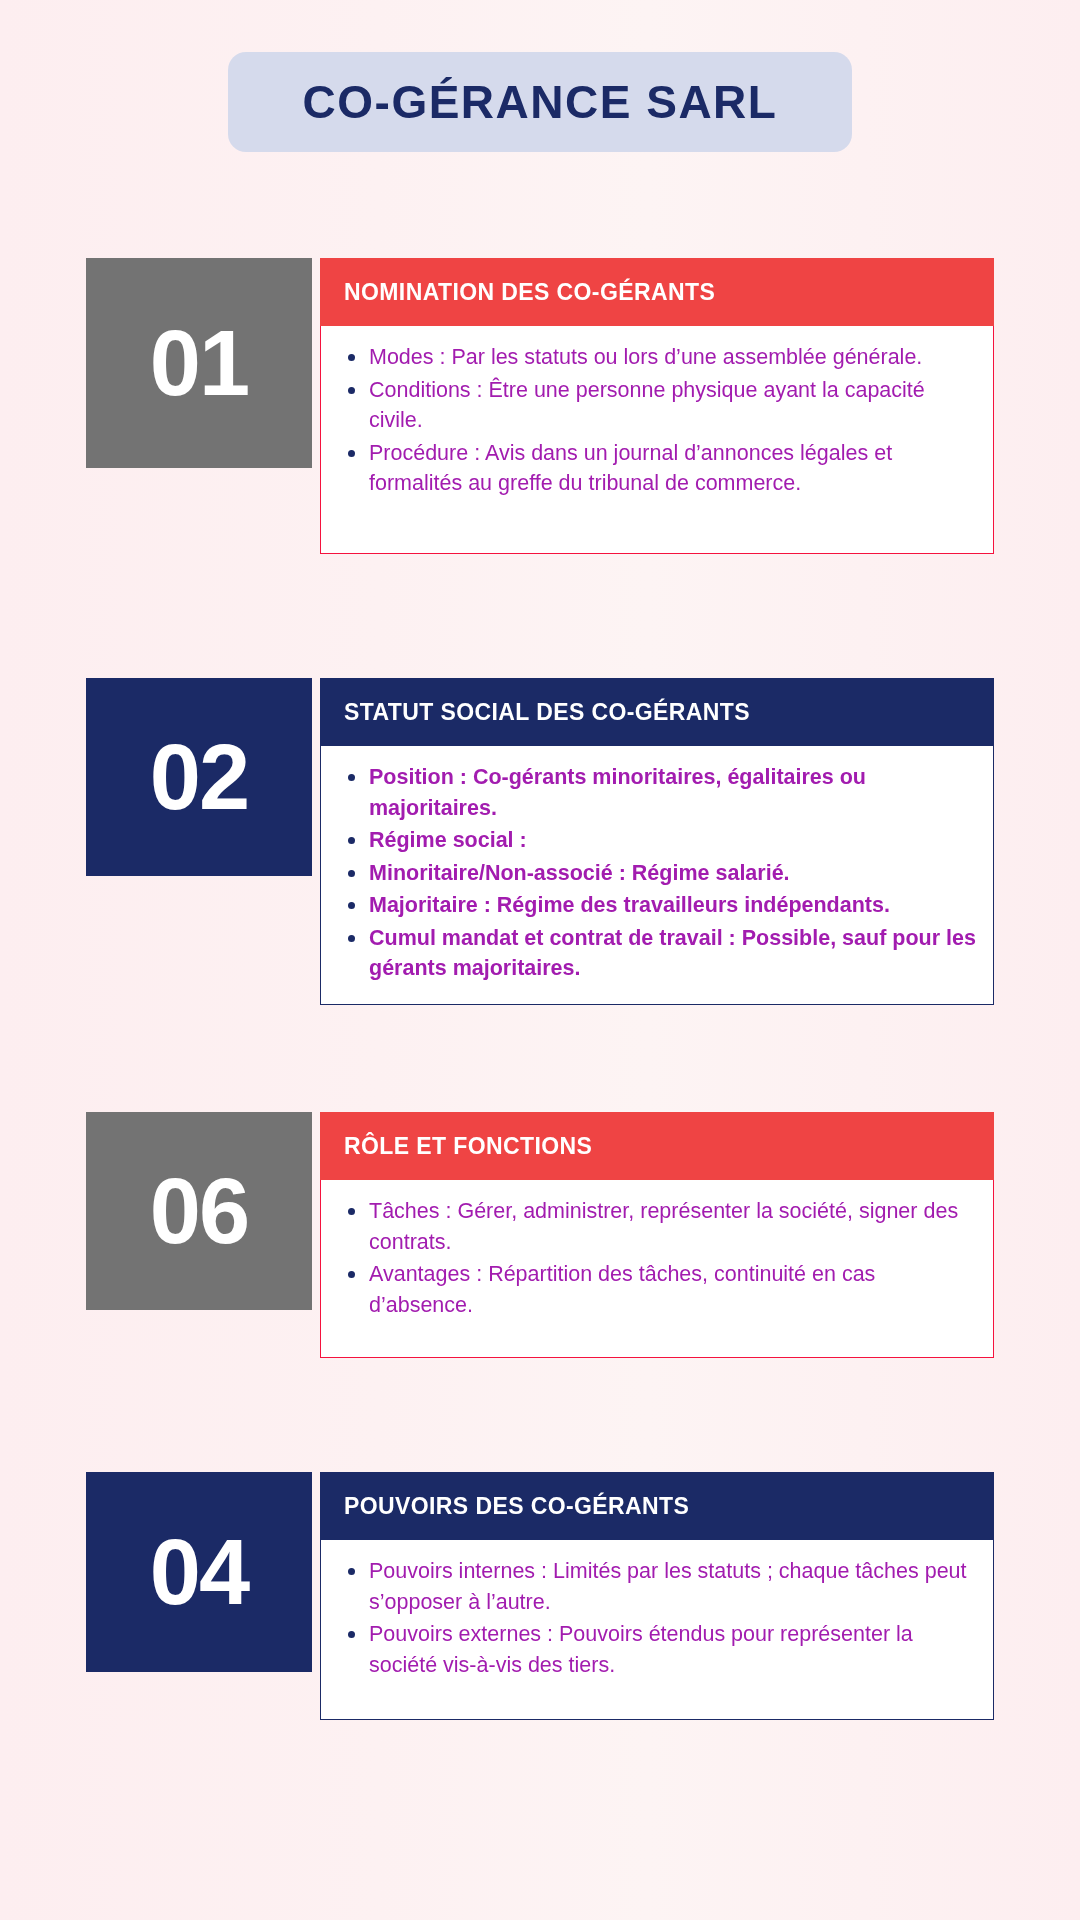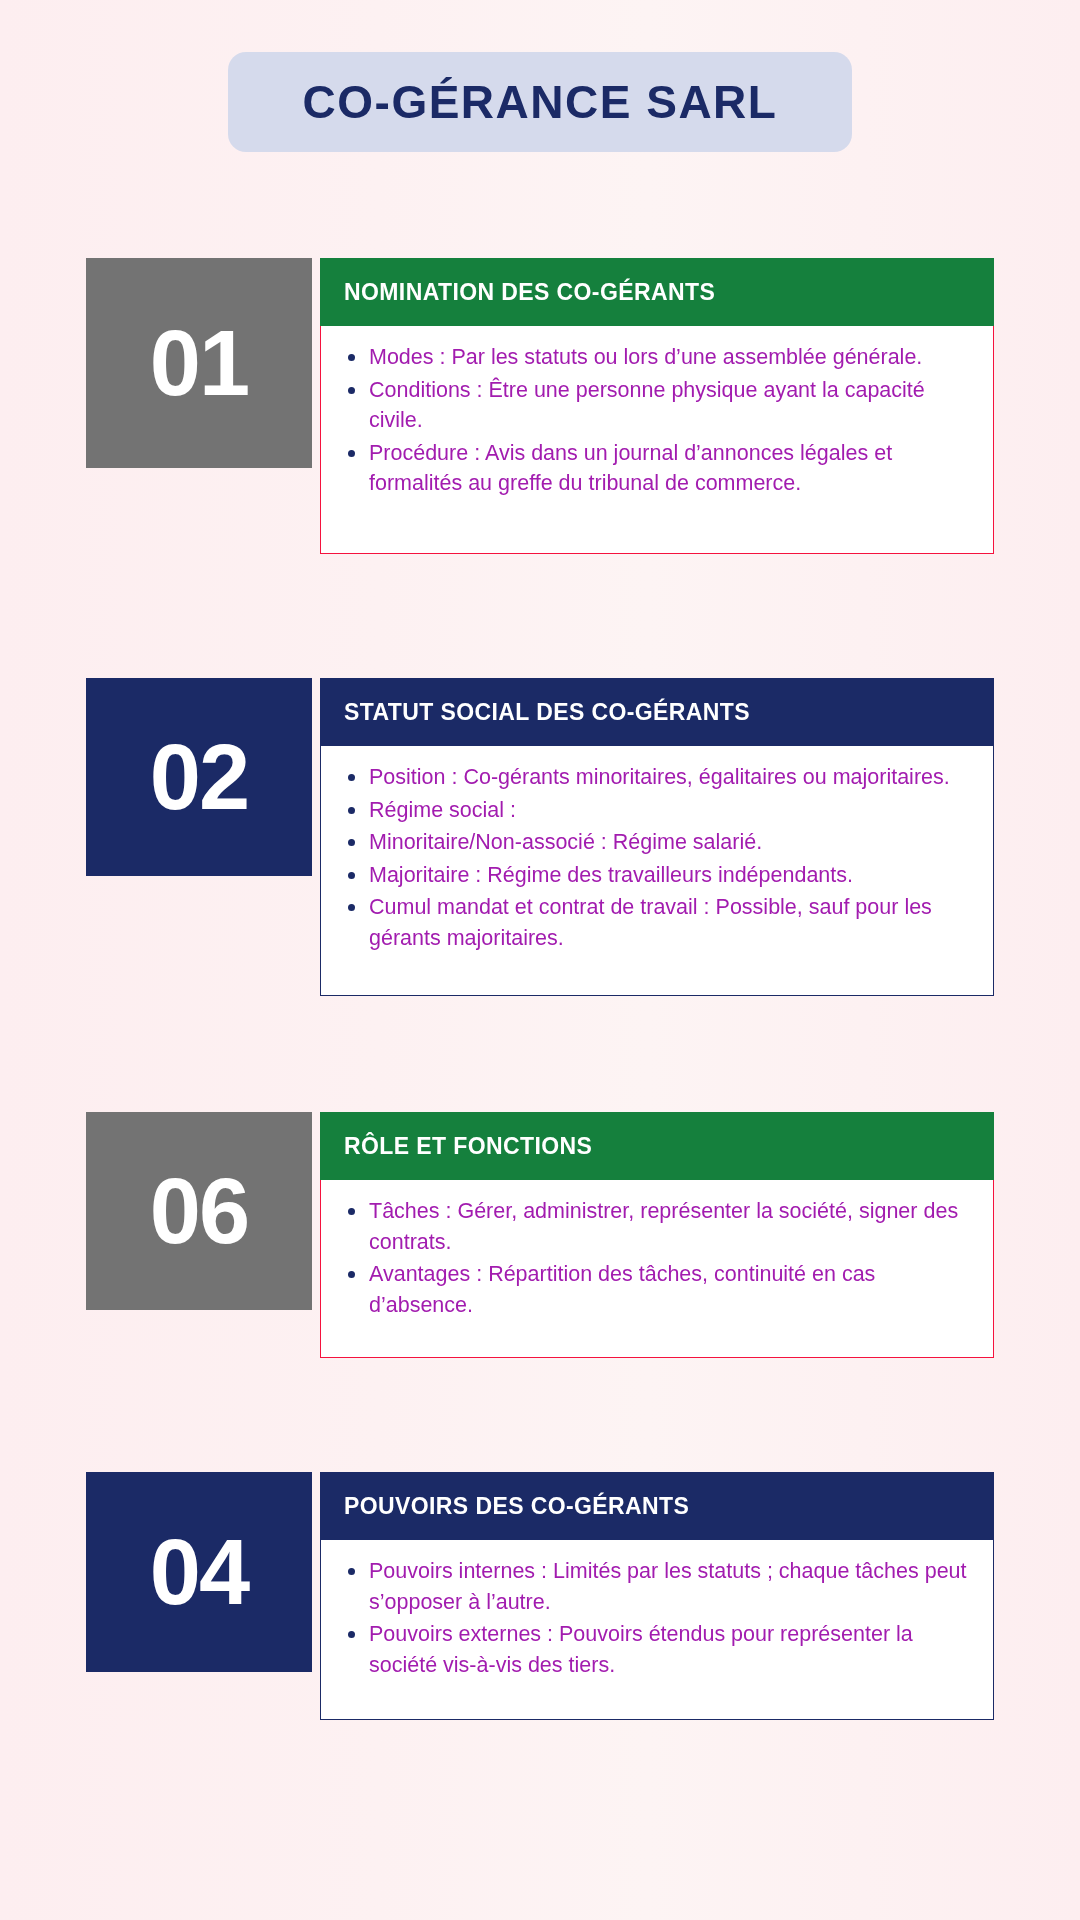--- a/index.html
+++ b/index.html
@@ -114,35 +114,35 @@
     left: -17px;
     top: 12px;
     width: 7px;
     height: 7px;
     border-radius: 50%;
     background: #1b2a66;
   }
 
   
   .theme-red .num-box { background: #737373; justify-content: center; }
-  .theme-red .head-bar { background: #15803d; }
+  .theme-red .head-bar { background: #ef4444; }
   .theme-red .body-box { border: 1.5px solid #f5123e; border-top: none; }
   
   .theme-navy .num-box { background: #1b2a66; }
   .theme-navy .head-bar { background: #1b2a66; }
   .theme-navy .body-box { border: 1.5px solid #1b2a66; border-top: none; }
 
   
   #section-1 { top: 258px; }
   #section-2 { top: 678px; }
   #section-3 { top: 1112px; }
   #section-4 { top: 1472px; }
 
   #section-1 .body-box { min-height: 228px; }
-  #section-2 .body-box { min-height: 250px; }
+  #section-2 .body-box { min-height: 250px; font-weight: bold; }
   #section-3 .body-box { min-height: 178px; }
   #section-4 .body-box { min-height: 180px; }
 
   #section-2 .num-box { height: 198px; }
   #section-3 .num-box { height: 198px; }
   #section-4 .num-box { height: 200px; }
 </style>
 </head>
 <body>
 

